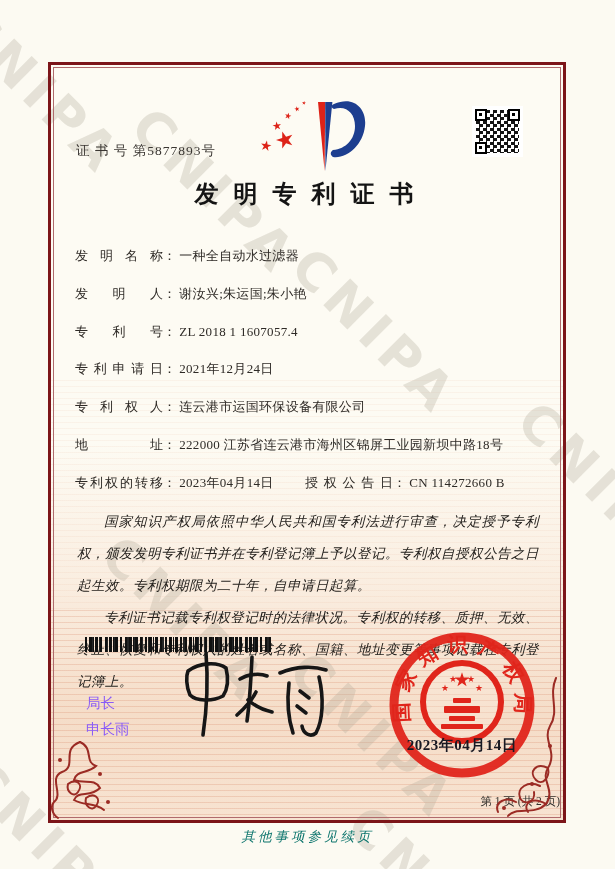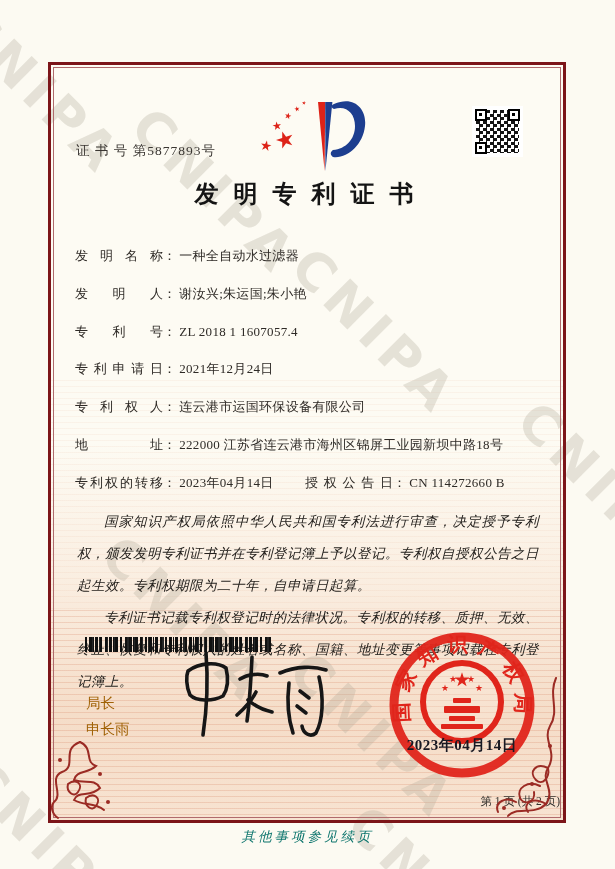--- a/index.html
+++ b/index.html
@@ -48,21 +48,21 @@
 
   .paras{position:absolute;left:77px;top:506px;width:462px;font-size:13.5px;line-height:32px;
       color:#23201d;text-align:justify;font-style:italic;}
   .paras p{margin:0;text-indent:2em;letter-spacing:0.5px;}
 
   .barcode{position:absolute;left:85px;top:637px;width:186px;height:15px;
       background-image:repeating-linear-gradient(90deg,#101010 0 2px,rgba(0,0,0,0) 2px 5px),
                        repeating-linear-gradient(90deg,#101010 0 1px,rgba(0,0,0,0) 1px 4px),
                        repeating-linear-gradient(90deg,#262626 0 2px,rgba(0,0,0,0) 2px 7px);}
 
-  .sig-block{position:absolute;left:86px;top:690px;font-size:14.5px;color:#a16207;line-height:26px;}
+  .sig-block{position:absolute;left:86px;top:690px;font-size:14.5px;color:#8b5cf6;line-height:26px;}
   .signature{position:absolute;left:168px;top:648px;}
 
   .seal{position:absolute;left:389px;top:632px;width:146px;height:146px;}
   .seal-date{position:absolute;left:8px;top:104px;width:130px;text-align:center;
       font-size:15px;font-weight:700;color:#191923;letter-spacing:0.5px;font-style:normal;}
 
   .flourish{position:absolute;z-index:6;}
   .fl-bl{left:50px;top:740px;} .fl-br{left:486px;top:676px;}
 
   .page-info{position:absolute;left:48px;top:794px;width:512px;text-align:right;

